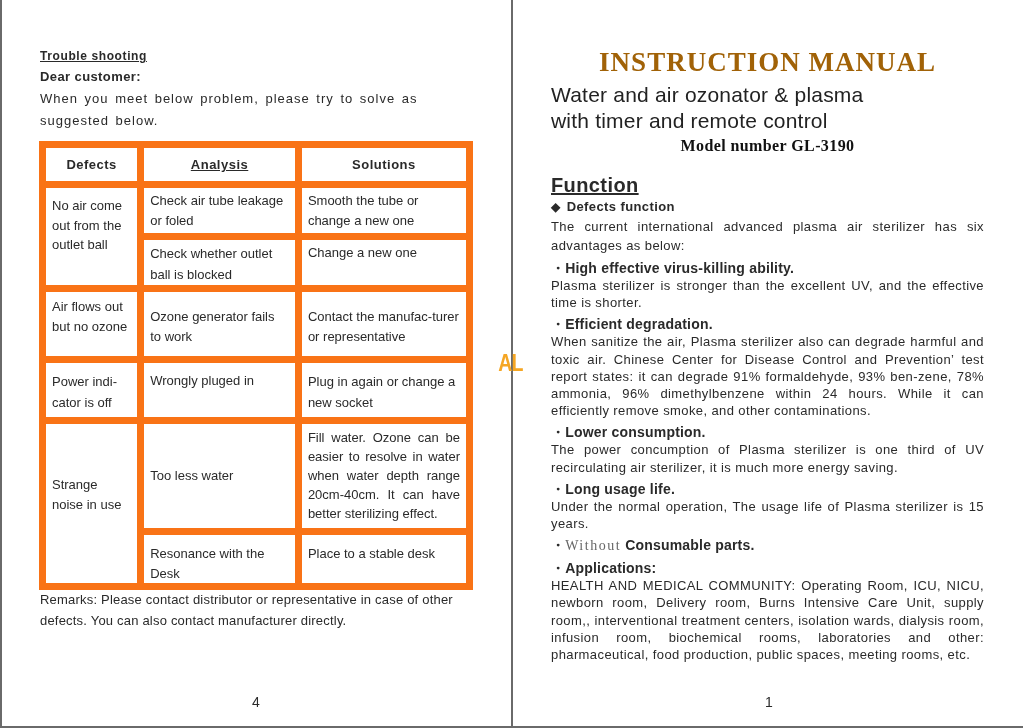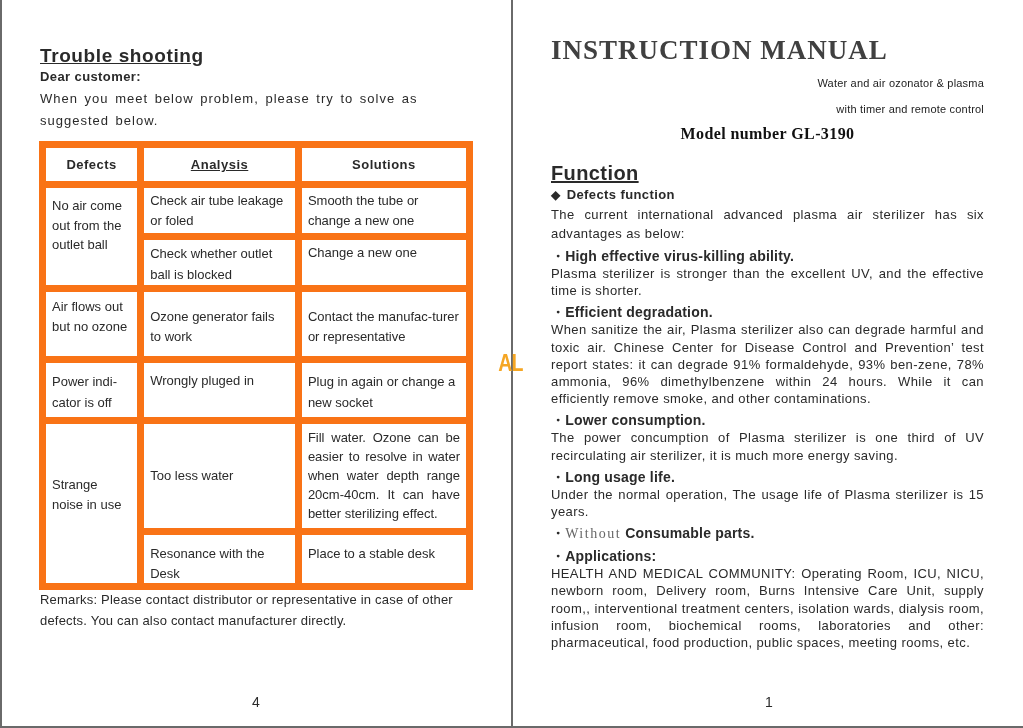--- a/index.html
+++ b/index.html
@@ -4,21 +4,21 @@
 <style>
   html, body { margin: 0; padding: 0; background: #ffffff; }
   body { width: 1023px; height: 728px; position: relative; overflow: hidden;
          font-family: "Liberation Sans", sans-serif; color: #2a2a2a; }
   .left-border { position: absolute; left: 0; top: 0; width: 2px; height: 728px; background: #6a6a6a; }
   .center-divider { position: absolute; left: 511px; top: 0; width: 2px; height: 728px; background: #6a6a6a; }
   .bottom-border { position: absolute; left: 0; top: 726px; width: 1023px; height: 2px; background: #6a6a6a; }
 
   
   .left-page { position: absolute; left: 40px; top: 44px; width: 432px; }
-  .section-title { font-weight: bold; font-size: 19px; text-decoration: underline; letter-spacing: 0.6px;
+  .section-title { font-weight: bold; font-size: 12px; text-decoration: underline; letter-spacing: 0.6px;
                    color: #2a2a2a; margin: 0; line-height: 24px; }
   .greeting { font-weight: bold; font-size: 13px; letter-spacing: 0.4px; line-height: 22px; margin-top: -2px; }
   .intro { font-size: 13px; letter-spacing: 1px; line-height: 22px; word-spacing: 2px; }
 
   table.trouble { position: absolute; left: 39px; top: 141px; width: 434px; border-collapse: collapse;
                   font-size: 13px; color: #2a2a2a; }
   table.trouble th, table.trouble td { border: 7px solid #f97316; vertical-align: top; padding: 0; }
   table.trouble th { font-weight: bold; font-size: 13px; letter-spacing: 0.5px; height: 33px;
                      vertical-align: middle; text-align: center; }
   table.trouble td div { padding: 0 6px; line-height: 19.5px; }
@@ -27,23 +27,23 @@
   .col-sol { width: 174px; }
 
   .remarks { position: absolute; left: 40px; top: 589px; width: 440px; font-size: 13px; line-height: 21px; letter-spacing: 0.2px; }
   .page-num { position: absolute; font-size: 14px; }
 
   .watermark { position: absolute; left: 496px; top: 350px; font-weight: bold; font-size: 23px;
                color: #f5a623; letter-spacing: -1px; font-family: "Liberation Sans", sans-serif; transform: scaleX(0.85); }
 
   
   .right-page { position: absolute; left: 551px; top: 30px; width: 433px; }
-  .manual-title { font-family: "Liberation Serif", serif; font-weight: bold; font-size: 27px; 
-                  letter-spacing: 1px; color: #404040; line-height: 40px; margin-top: 0; }
-  .manual-sub { text-align: right; font-size: 11px; line-height: 26px; color: #222; letter-spacing: 0.2px; }
+  .manual-title { font-family: "Liberation Serif", serif; font-weight: bold; font-size: 27px; text-align: center;
+                  letter-spacing: 1px; color: #a16207; line-height: 40px; margin-top: 12px; }
+  .manual-sub { text-align: left; font-size: 21px; line-height: 26px; color: #222; letter-spacing: 0.2px; }
   .model { font-family: "Liberation Serif", serif; font-weight: bold; font-size: 16px; text-align: center;
            line-height: 24px; color: #111; letter-spacing: 0.4px; }
   .func-title { font-weight: bold; font-size: 20px; text-decoration: underline; margin-top: 15px; line-height: 24px; letter-spacing: 0.4px; }
   .sub-heading { font-weight: bold; font-size: 13px; line-height: 20px; letter-spacing: 0.4px; }
   .para { font-size: 13px; line-height: 17.2px; text-align: justify; text-align-last: left; letter-spacing: 0.4px; }
   .bullet { font-weight: bold; font-size: 14px; line-height: 18px; margin-top: 4px; letter-spacing: 0.2px; }
   .bullet .mono { font-family: "Liberation Serif", serif; font-weight: normal; letter-spacing: 1.5px; color: #666; }
   .diamond { font-size: 12px; margin-right: 6px; }
 </style>
 </head>

